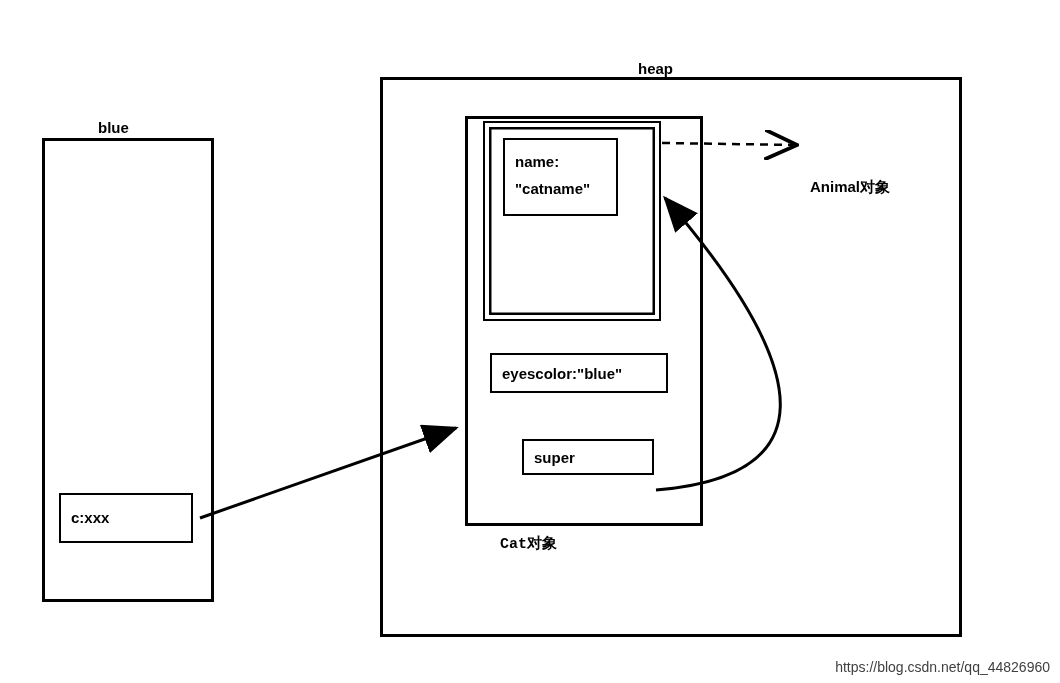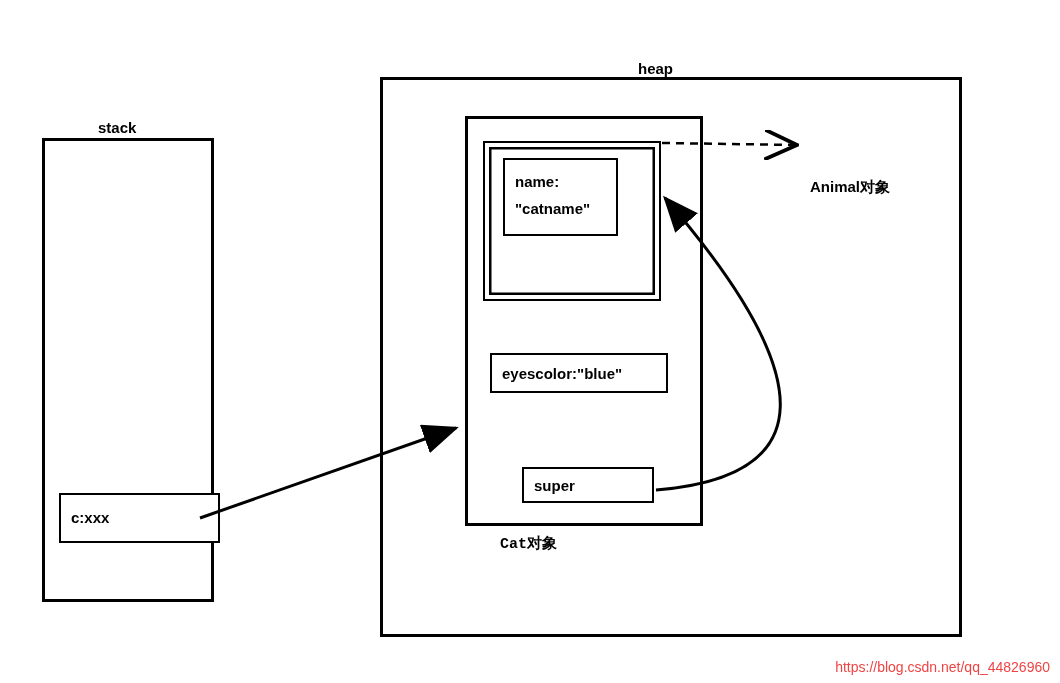--- a/index.html
+++ b/index.html
@@ -30,58 +30,58 @@
       font-weight: bold;
     }
     .double-box {
       border: 2.5px solid #000;
       box-shadow: inset 0 0 0 4px #fff, inset 0 0 0 6.5px #000;
     }
     .watermark {
       position: absolute;
       right: 10px;
       bottom: 8px;
-      color: #ef4444;
+      color: #404040;
       font-size: 14px;
       font-weight: normal;
     }
     svg.arrows {
       position: absolute;
       top: 0;
       left: 0;
       width: 1060px;
       height: 683px;
       pointer-events: none;
     }
   </style>
 </head>
 <body>
 
-<div class="label" style="left:98px; top:119px;">stack</div>
+<div class="label" style="left:98px; top:119px;">blue</div>
 
 <div class="box" style="left:42px; top:138px; width:172px; height:464px;">
-  <div class="inner-box" style="left:14px; top:352px; width:161px; height:50px; padding-top:14px;">c:xxx</div>
+  <div class="inner-box" style="left:14px; top:352px; width:134px; height:50px; padding-top:14px;">c:xxx</div>
 </div>
 
 <div class="label" style="left:638px; top:60px;">heap</div>
 
 <div class="box" style="left:380px; top:77px; width:582px; height:560px;"></div>
 
 <div class="box" style="left:465px; top:116px; width:238px; height:410px;"></div>
 
 <div class="label" style="left:500px; top:534px;font-family:Liberation Mono, monospace;">Cat对象</div>
 
-<div class="box double-box" style="left:483px; top:141px; width:178px; height:160px;">
+<div class="box double-box" style="left:483px; top:121px; width:178px; height:200px;">
   <div class="inner-box" style="left:18px; top:15px; width:115px; height:78px; white-space: pre-line; line-height:1.8; padding-top:8px;">name:
 "catname"</div>
 </div>
 
 <div class="inner-box" style="left:490px; top:353px; width:178px; height:40px; padding-top:10px;">eyescolor:"blue"</div>
 
-<div class="inner-box" style="left:522px; top:467px; width:132px; height:36px; padding-top:8px;">super</div>
+<div class="inner-box" style="left:522px; top:439px; width:132px; height:36px; padding-top:8px;">super</div>
 
 <div class="label" style="left:810px; top:138px;margin-top:40px;">Animal对象</div>
 
 <svg class="arrows">
   <defs>
     <marker id="arrowhead" markerWidth="12" markerHeight="10" refX="11" refY="5" orient="auto">
       <polygon points="0 0, 12 5, 0 10" fill="#000"></polygon>
     </marker>
     <marker id="arrowhead-open" markerWidth="14" markerHeight="12" refX="13" refY="6" orient="auto">
       <path d="M 0 0 L 13 6 L 0 12" fill="none" stroke="#000" stroke-width="1.5"></path>

